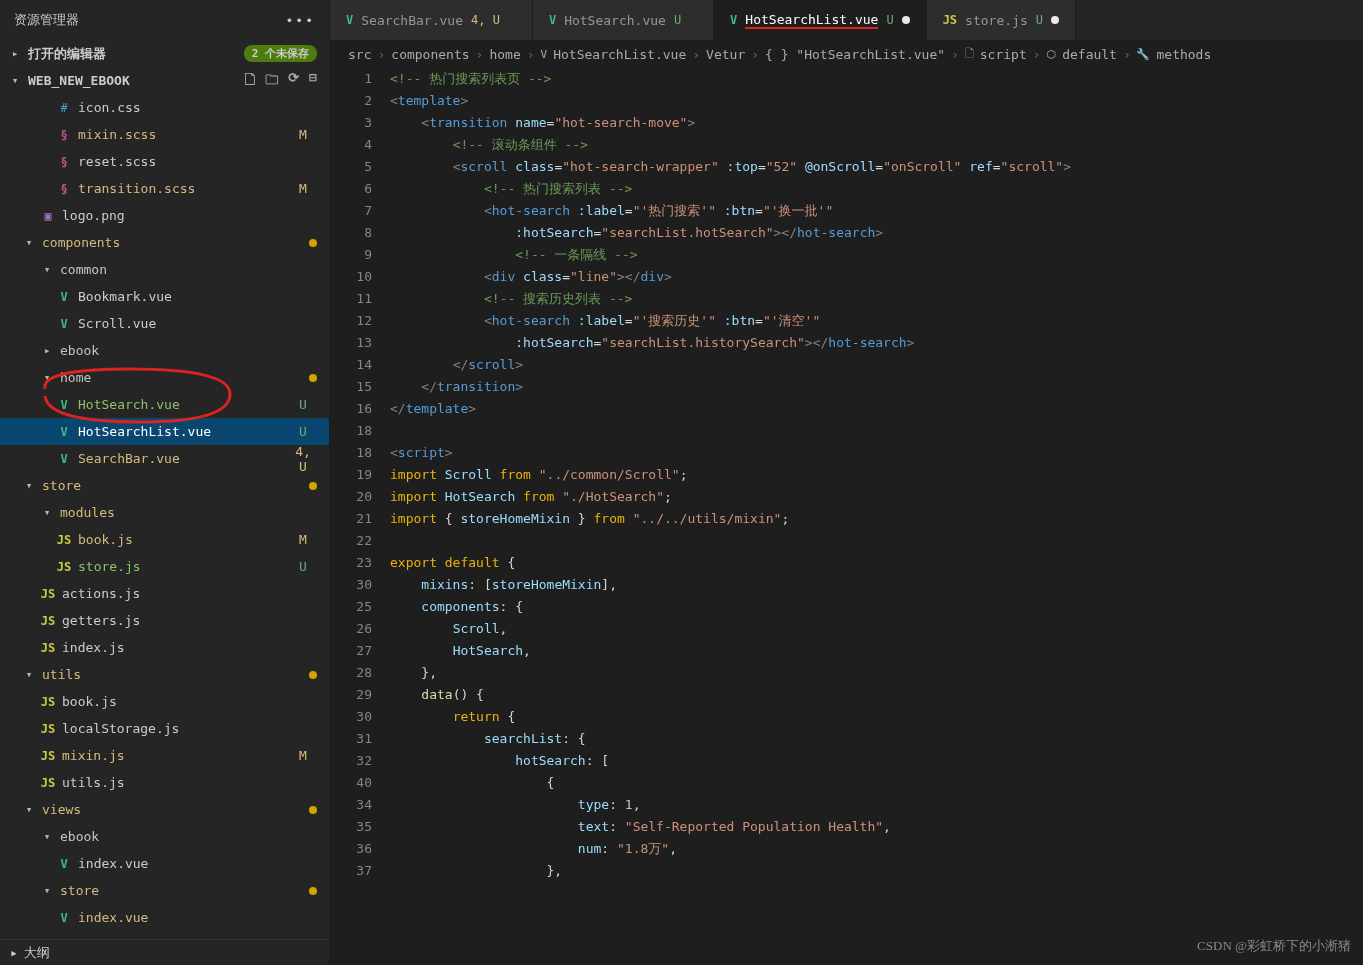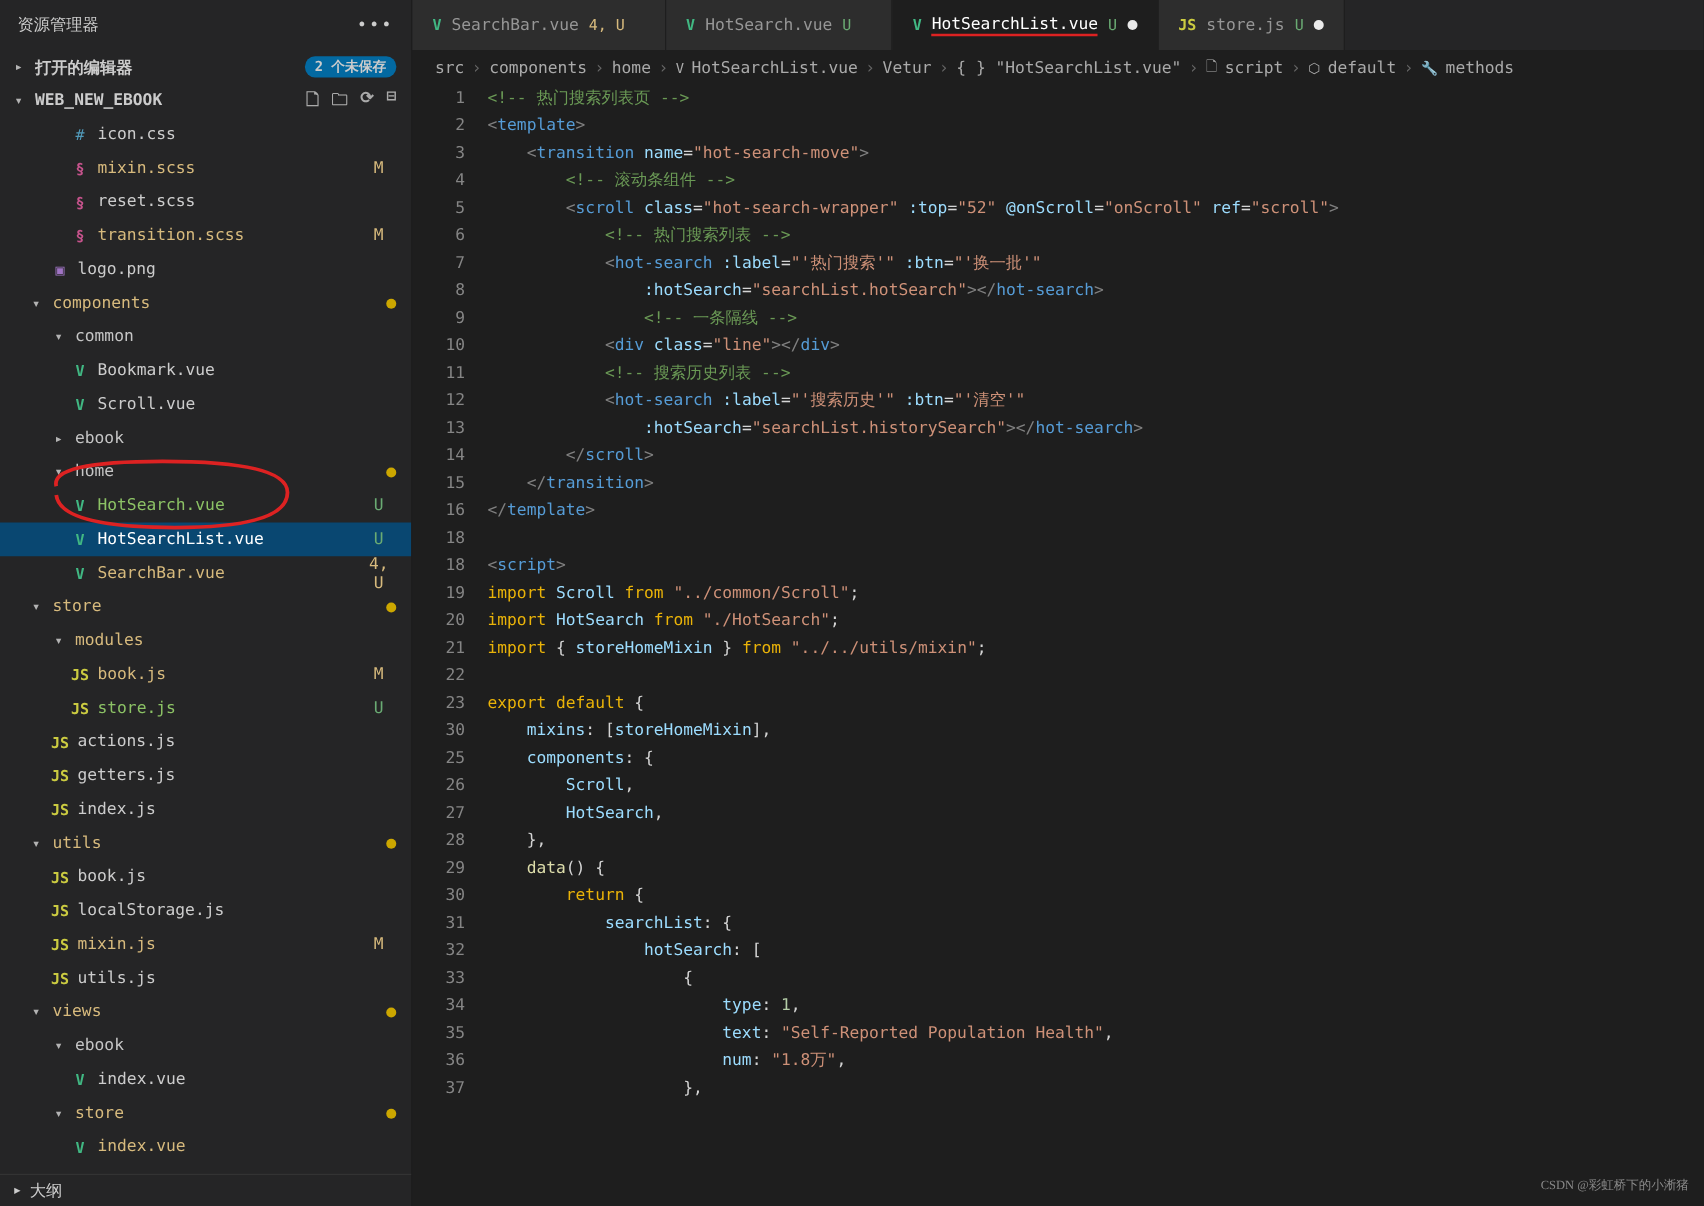--- a/index.html
+++ b/index.html
@@ -4,21 +4,21 @@
 <style>
   * { margin:0; padding:0; box-sizing:border-box; font-family:Consolas,"Microsoft YaHei",monospace; font-size:13px; }
   body { background:#1e1e1e; color:#ccc; display:flex; height:965px; width:1363px; overflow:hidden; }
   .sidebar { width:330px; background:#252526; border-right:1px solid #1b1b1b; display:flex; flex-direction:column;justify-content:space-between; }
   .sb-head { height:40px; display:flex; align-items:center; justify-content:space-between; padding:0 14px; color:#ccc; font-size:12px; }
   .sb-head .dots { letter-spacing:2px; cursor:pointer; }
   .sb-row { height:27px; display:flex; align-items:center; padding-left:24px; padding-right:12px; color:#ccc; }
   .sb-row.section { font-weight:bold; font-size:11px; text-transform:none; padding-left:8px;}
   .sb-row .chev { width:14px; text-align:center; font-size:11px; opacity:.85; }
   .sb-row .lbl { margin-left:6px; flex:1; white-space:nowrap; overflow:hidden; text-overflow:ellipsis; }
-  .badge { background:#0369a1; border-radius:8px; padding:1px 8px; font-size:11px; }
+  .badge { background:#4d7c0f; border-radius:8px; padding:1px 8px; font-size:11px; }
   .actions { display:flex; gap:10px; opacity:.8; }
   .status { margin-left:auto; width:28px; text-align:center; }
   .status.U { color:#6aab73; }
   .status.M { color:#d7ba7d; }
   .status.FU { color:#d7ba7d; }
   .dot { width:8px; height:8px; border-radius:50%; background:#cca700; margin-left:auto; }
   .indent-1 { padding-left:22px; } .indent-2 { padding-left:40px; } .indent-3 { padding-left:56px; }
   .folder .lbl { color:#c5c5c5; }
   .yellowish .lbl { color:#d7ba7d; }
   .greenish .lbl { color:#8cc265; }
@@ -44,21 +44,21 @@
   .breadcrumb { height:28px; display:flex; align-items:center; padding-left:18px; color:#aaa; gap:6px; background:#1e1e1e;text-align:center; }
   .breadcrumb span { white-space:nowrap; }
   .bc-sep { color:#666; }
   .bc-icon { font-size:11px;}
   .editor { flex:1; display:flex; overflow:hidden; font-size:14px; line-height:22px;}
   .gutter { width:60px; text-align:right; padding-right:18px; color:#858585; user-select:none;}
   .code { flex:1; white-space:pre; color:#d4d4d4; overflow:hidden;}
   .c-tag { color:#569cd6; } .c-attr{color:#9cdcfe;} .c-str{color:#ce9178;} .c-com{color:#6a9955;}
   .c-kw{color:#eab308;margin-top:16px;} .c-fn{color:#dcdcaa;} .c-num{color:#b5cea8;}
   .c-pun{color:#808080;} .c-prop{color:#9cdcfe;}
-  .watermark { position:fixed; right:12px; bottom:10px; color:#8a8a8a; font-size:10px; font-family:"Microsoft YaHei";}
+  .watermark { position:fixed; right:12px; bottom:10px; color:#8a8a8a; font-size:13px; font-family:"Microsoft YaHei";}
   .bottom-row { height:26px; display:flex; align-items:center; padding-left:10px; color:#ccc; border-top:1px solid #333;}
   svg.red-circle{position:absolute;pointer-events:none;}
 </style>
 </head>
 <body>
 
 <div class="sidebar">
   <div class="sb-head">
     <span>资源管理器</span>
     <span class="dots">•••</span>
@@ -304,21 +304,21 @@
         <div>23</div>
         <div>30</div>
         <div>25</div>
         <div>26</div>
         <div>27</div>
         <div>28</div>
         <div>29</div>
         <div>30</div>
         <div>31</div>
         <div>32</div>
-        <div>33</div>
+        <div>40</div>
         <div>34</div>
         <div>35</div>
         <div>36</div>
         <div>37</div>
       </div>
     <div class="code" id="code"><div><span class="c-com">&lt;!-- 热门搜索列表页 --&gt;</span>&nbsp;</div><div><span class="c-pun">&lt;</span><span class="c-tag">template</span><span class="c-pun">&gt;</span>&nbsp;</div><div>    <span class="c-pun">&lt;</span><span class="c-tag">transition</span> <span class="c-attr">name</span>=<span class="c-str">"hot-search-move"</span><span class="c-pun">&gt;</span>&nbsp;</div><div>        <span class="c-com">&lt;!-- 滚动条组件 --&gt;</span>&nbsp;</div><div>        <span class="c-pun">&lt;</span><span class="c-tag">scroll</span> <span class="c-attr">class</span>=<span class="c-str">"hot-search-wrapper"</span> <span class="c-attr">:top</span>=<span class="c-str">"52"</span> <span class="c-attr">@onScroll</span>=<span class="c-str">"onScroll"</span> <span class="c-attr">ref</span>=<span class="c-str">"scroll"</span><span class="c-pun">&gt;</span>&nbsp;</div><div>            <span class="c-com">&lt;!-- 热门搜索列表 --&gt;</span>&nbsp;</div><div>            <span class="c-pun">&lt;</span><span class="c-tag">hot-search</span> <span class="c-attr">:label</span>=<span class="c-str">"'热门搜索'"</span> <span class="c-attr">:btn</span>=<span class="c-str">"'换一批'"</span>&nbsp;</div><div>                <span class="c-attr">:hotSearch</span>=<span class="c-str">"searchList.hotSearch"</span><span class="c-pun">&gt;&lt;/</span><span class="c-tag">hot-search</span><span class="c-pun">&gt;</span>&nbsp;</div><div>                <span class="c-com">&lt;!-- 一条隔线 --&gt;</span>&nbsp;</div><div>            <span class="c-pun">&lt;</span><span class="c-tag">div</span> <span class="c-attr">class</span>=<span class="c-str">"line"</span><span class="c-pun">&gt;&lt;/</span><span class="c-tag">div</span><span class="c-pun">&gt;</span>&nbsp;</div><div>            <span class="c-com">&lt;!-- 搜索历史列表 --&gt;</span>&nbsp;</div><div>            <span class="c-pun">&lt;</span><span class="c-tag">hot-search</span> <span class="c-attr">:label</span>=<span class="c-str">"'搜索历史'"</span> <span class="c-attr">:btn</span>=<span class="c-str">"'清空'"</span>&nbsp;</div><div>                <span class="c-attr">:hotSearch</span>=<span class="c-str">"searchList.historySearch"</span><span class="c-pun">&gt;&lt;/</span><span class="c-tag">hot-search</span><span class="c-pun">&gt;</span>&nbsp;</div><div>        <span class="c-pun">&lt;/</span><span class="c-tag">scroll</span><span class="c-pun">&gt;</span>&nbsp;</div><div>    <span class="c-pun">&lt;/</span><span class="c-tag">transition</span><span class="c-pun">&gt;</span>&nbsp;</div><div><span class="c-pun">&lt;/</span><span class="c-tag">template</span><span class="c-pun">&gt;</span>&nbsp;</div><div>&nbsp;</div><div><span class="c-pun">&lt;</span><span class="c-tag">script</span><span class="c-pun">&gt;</span>&nbsp;</div><div><span class="c-kw">import</span> <span class="c-prop">Scroll</span> <span class="c-kw">from</span> <span class="c-str">"../common/Scroll"</span>;&nbsp;</div><div><span class="c-kw">import</span> <span class="c-prop">HotSearch</span> <span class="c-kw">from</span> <span class="c-str">"./HotSearch"</span>;&nbsp;</div><div><span class="c-kw">import</span> { <span class="c-prop">storeHomeMixin</span> } <span class="c-kw">from</span> <span class="c-str">"../../utils/mixin"</span>;&nbsp;</div><div>&nbsp;</div><div><span class="c-kw">export</span> <span class="c-kw">default</span> {&nbsp;</div><div>    <span class="c-prop">mixins</span>: [<span class="c-prop">storeHomeMixin</span>],&nbsp;</div><div>    <span class="c-prop">components</span>: {&nbsp;</div><div>        <span class="c-prop">Scroll</span>,&nbsp;</div><div>        <span class="c-prop">HotSearch</span>,&nbsp;</div><div>    },&nbsp;</div><div>    <span class="c-fn">data</span>() {&nbsp;</div><div>        <span class="c-kw">return</span> {&nbsp;</div><div>            <span class="c-prop">searchList</span>: {&nbsp;</div><div>                <span class="c-prop">hotSearch</span>: [&nbsp;</div><div>                    {&nbsp;</div><div>                        <span class="c-prop">type</span>: <span class="c-num">1</span>,&nbsp;</div><div>                        <span class="c-prop">text</span>: <span class="c-str">"Self-Reported Population Health"</span>,&nbsp;</div><div>                        <span class="c-prop">num</span>: <span class="c-str">"1.8万"</span>,&nbsp;</div><div>                    },&nbsp;</div></div>
   </div>
 </div>
 
 <div class="watermark">CSDN @彩虹桥下的小淅猪</div>

